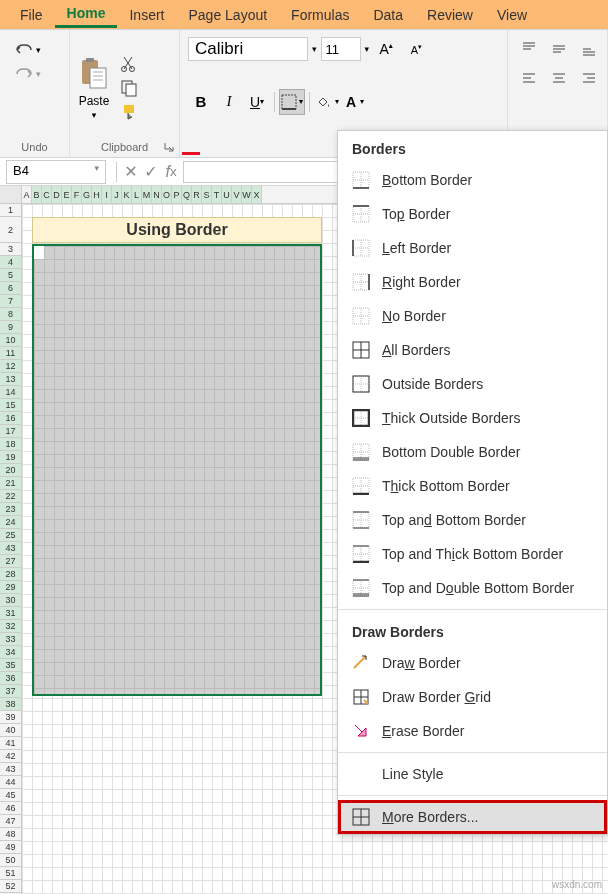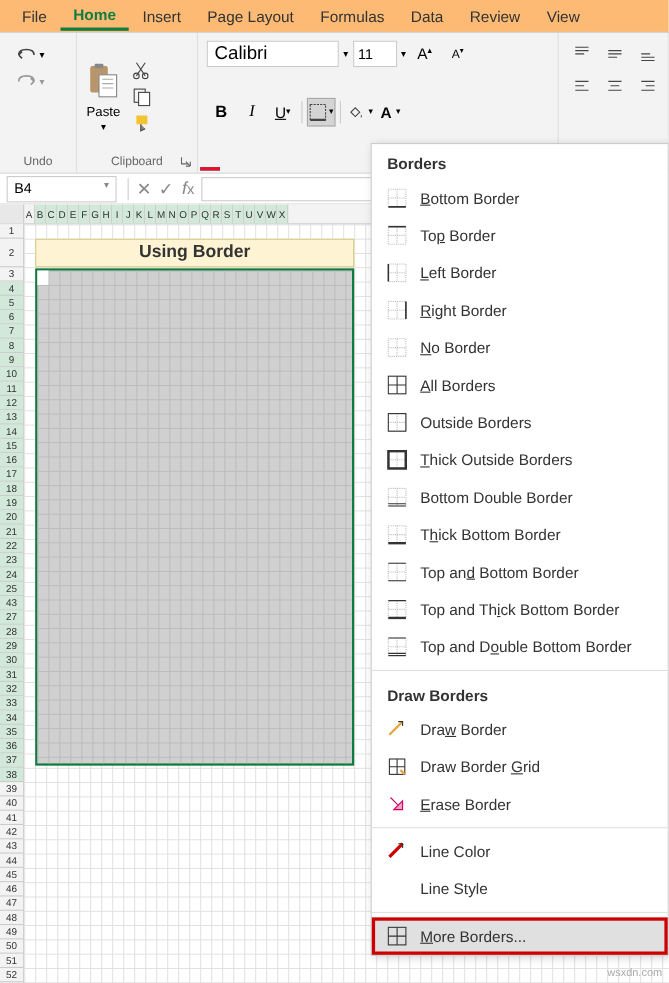--- a/index.html
+++ b/index.html
@@ -506,27 +506,20 @@
         <span>Draw Border <span class="underline-char">G</span>rid</span>
       </div>
       <div class="menu-item">
         <svg class="menu-icon" viewBox="0 0 18 18">
           <path d="M3 3 L10 10 L6 14 L14 14 L14 6 L10 10" fill="#f4a0c0" stroke="#c06"></path>
         </svg>
         <span><span class="underline-char">E</span>rase Border</span>
       </div>
       <div class="menu-sep"></div>
       <div class="menu-item">
-        <svg class="menu-icon" viewBox="0 0 18 18">
-          <path d="M2 14 L14 2" stroke="#c00" stroke-width="3"></path>
-          <path d="M10 2 L14 2 L14 6" fill="none" stroke="#333"></path>
-        </svg>
-        <span>Line Color</span>
-      </div>
-      <div class="menu-item">
         <svg class="menu-icon" viewBox="0 0 18 18"></svg>
         <span>Line Style</span>
       </div>
       <div class="menu-sep"></div>
       <div class="menu-item highlighted boxed">
         <svg class="menu-icon" viewBox="0 0 18 18">
           <rect x="1" y="1" width="16" height="16" fill="none" stroke="#333"></rect>
           <line x1="9" y1="1" x2="9" y2="17" stroke="#333"></line>
           <line x1="1" y1="9" x2="17" y2="9" stroke="#333"></line>
         </svg>

